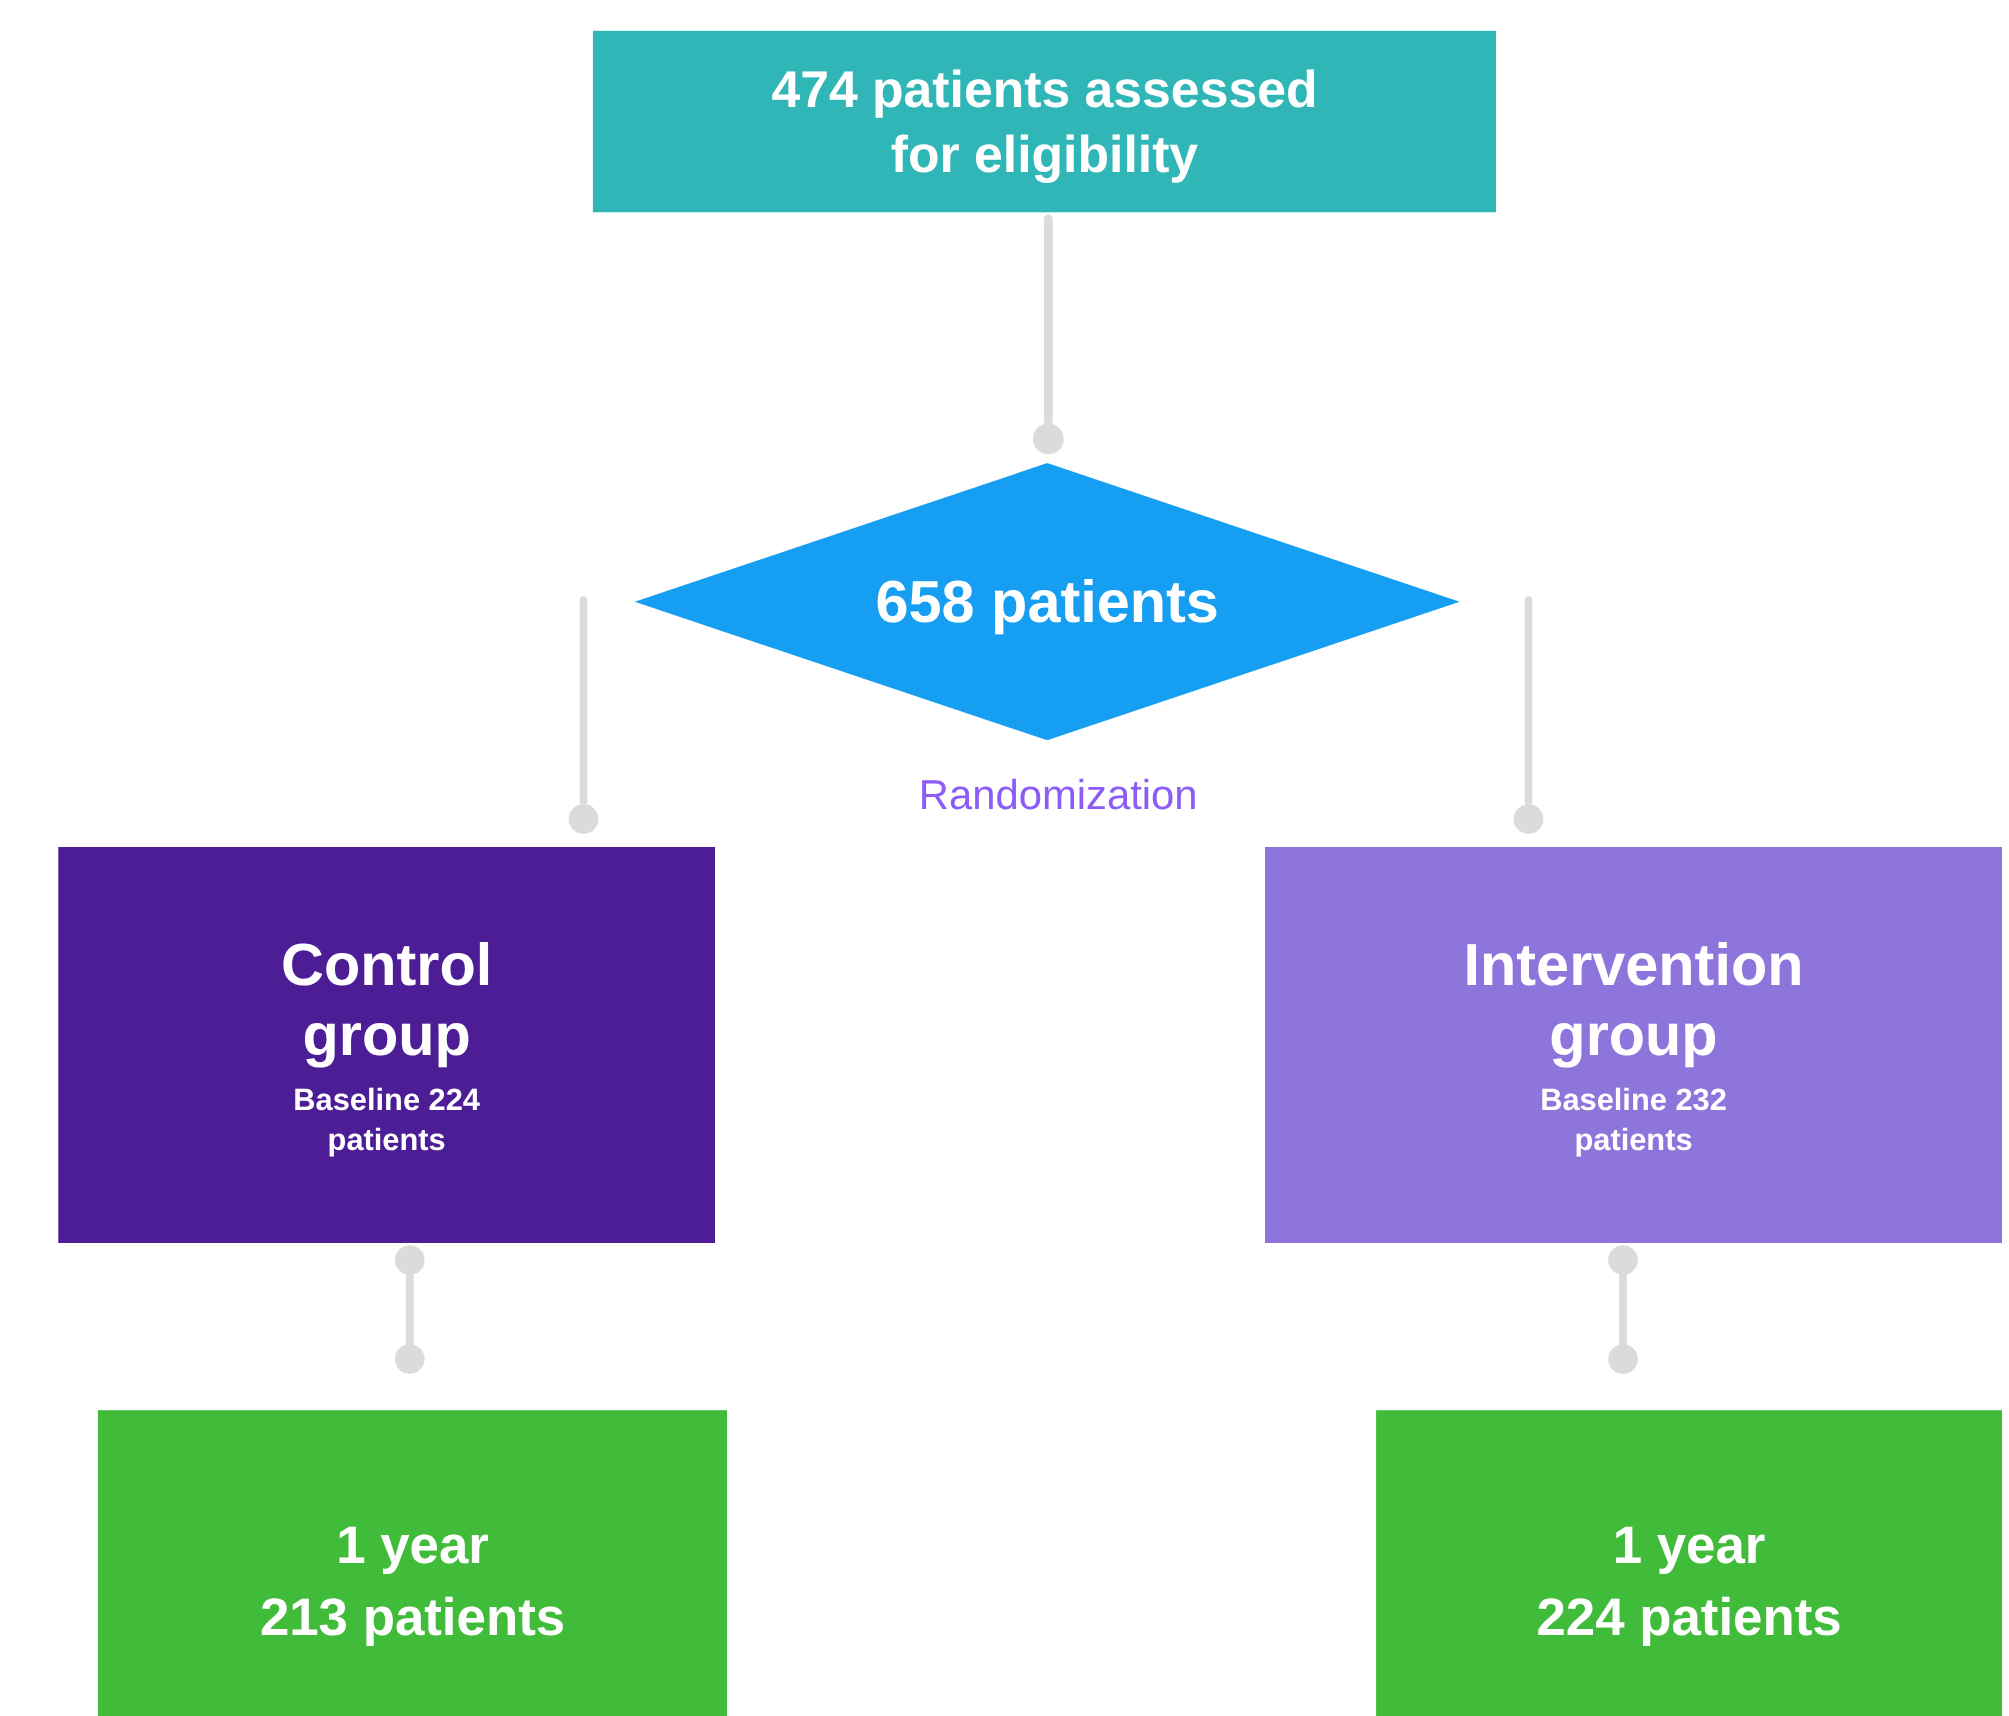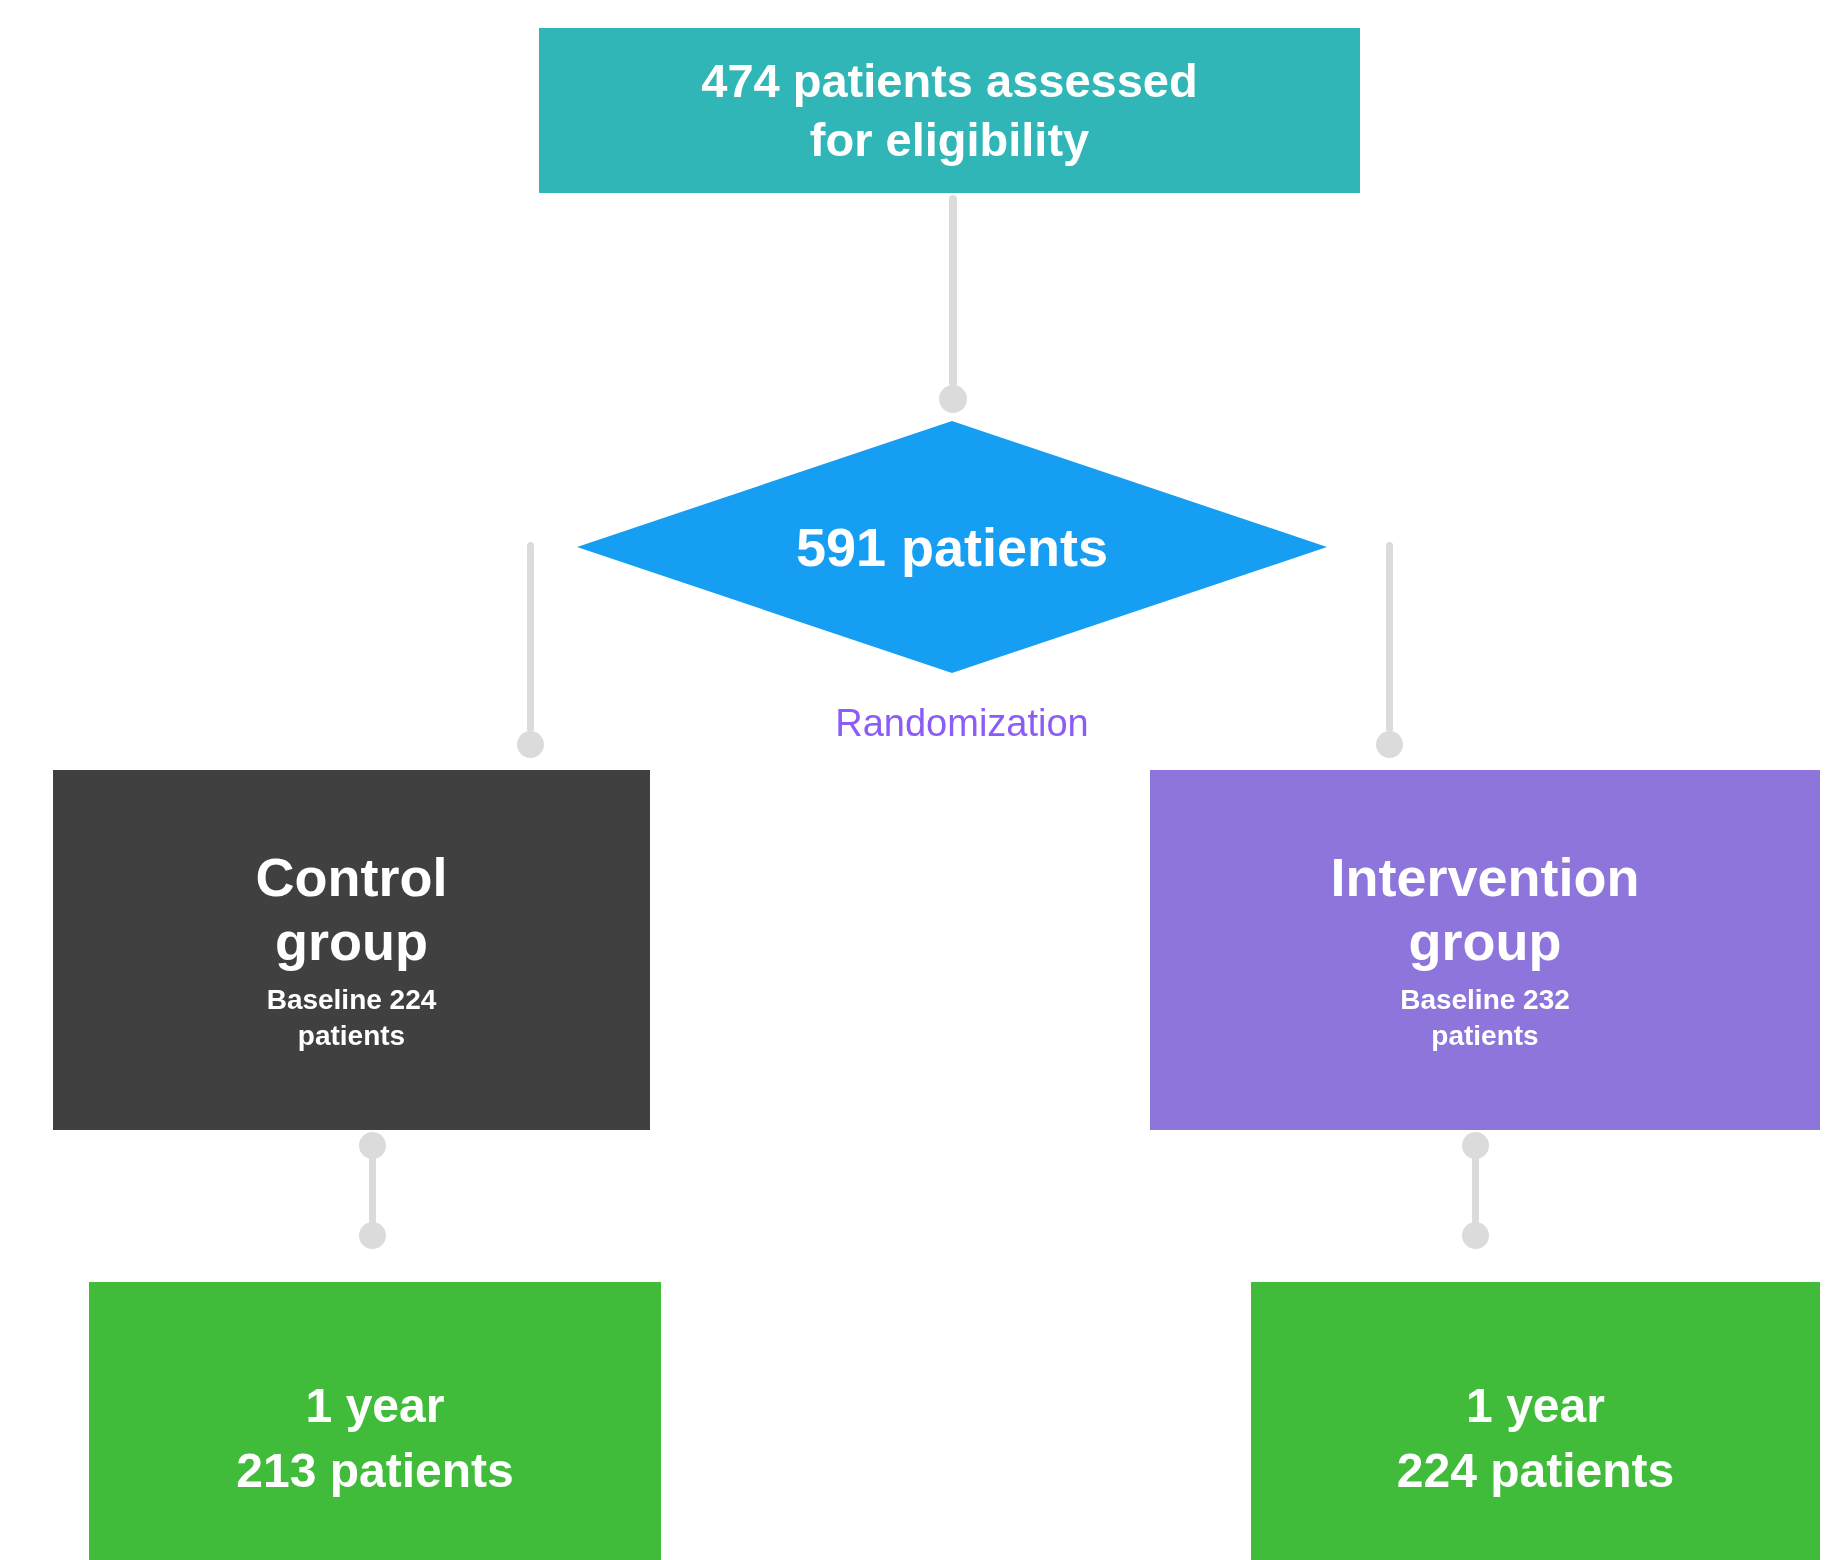--- a/index.html
+++ b/index.html
@@ -57,31 +57,31 @@
 <body>
 
 <div class="canvas">
 
   <div class="node box-teal" style="background: rgb(48, 182, 182);">474 patients assessed
 for eligibility</div>
 
   <div class="conn-line line-top" style="background: rgb(219, 219, 219);"></div>
   <div class="conn-dot dot-top" style="background: rgb(219, 219, 219);"></div>
 
-  <div class="node diamond" style="background: rgb(22, 159, 242);">591 patients</div>
+  <div class="node diamond" style="background: rgb(22, 159, 242);">658 patients</div>
 
   <div class="rand-label" style="color: #8b5cf6;">Randomization</div>
 
   <div class="conn-line line-left" style="background: rgb(219, 219, 219);"></div>
   <div class="conn-dot dot-left" style="background: rgb(219, 219, 219);"></div>
 
   <div class="conn-line line-right" style="background: rgb(219, 219, 219);"></div>
   <div class="conn-dot dot-right" style="background: rgb(219, 219, 219);"></div>
 
-  <div class="node box-purple purple-left" style="background: #404040;">
+  <div class="node box-purple purple-left" style="background: #4c1d95;">
     <div class="purple-title">Control
 group</div>
     <div class="purple-subtitle">Baseline 224
 patients</div>
   </div>
 
   <div class="node box-purple purple-right" style="background: rgb(141, 117, 220);">
     <div class="purple-title">Intervention
 group</div>
     <div class="purple-subtitle">Baseline 232

